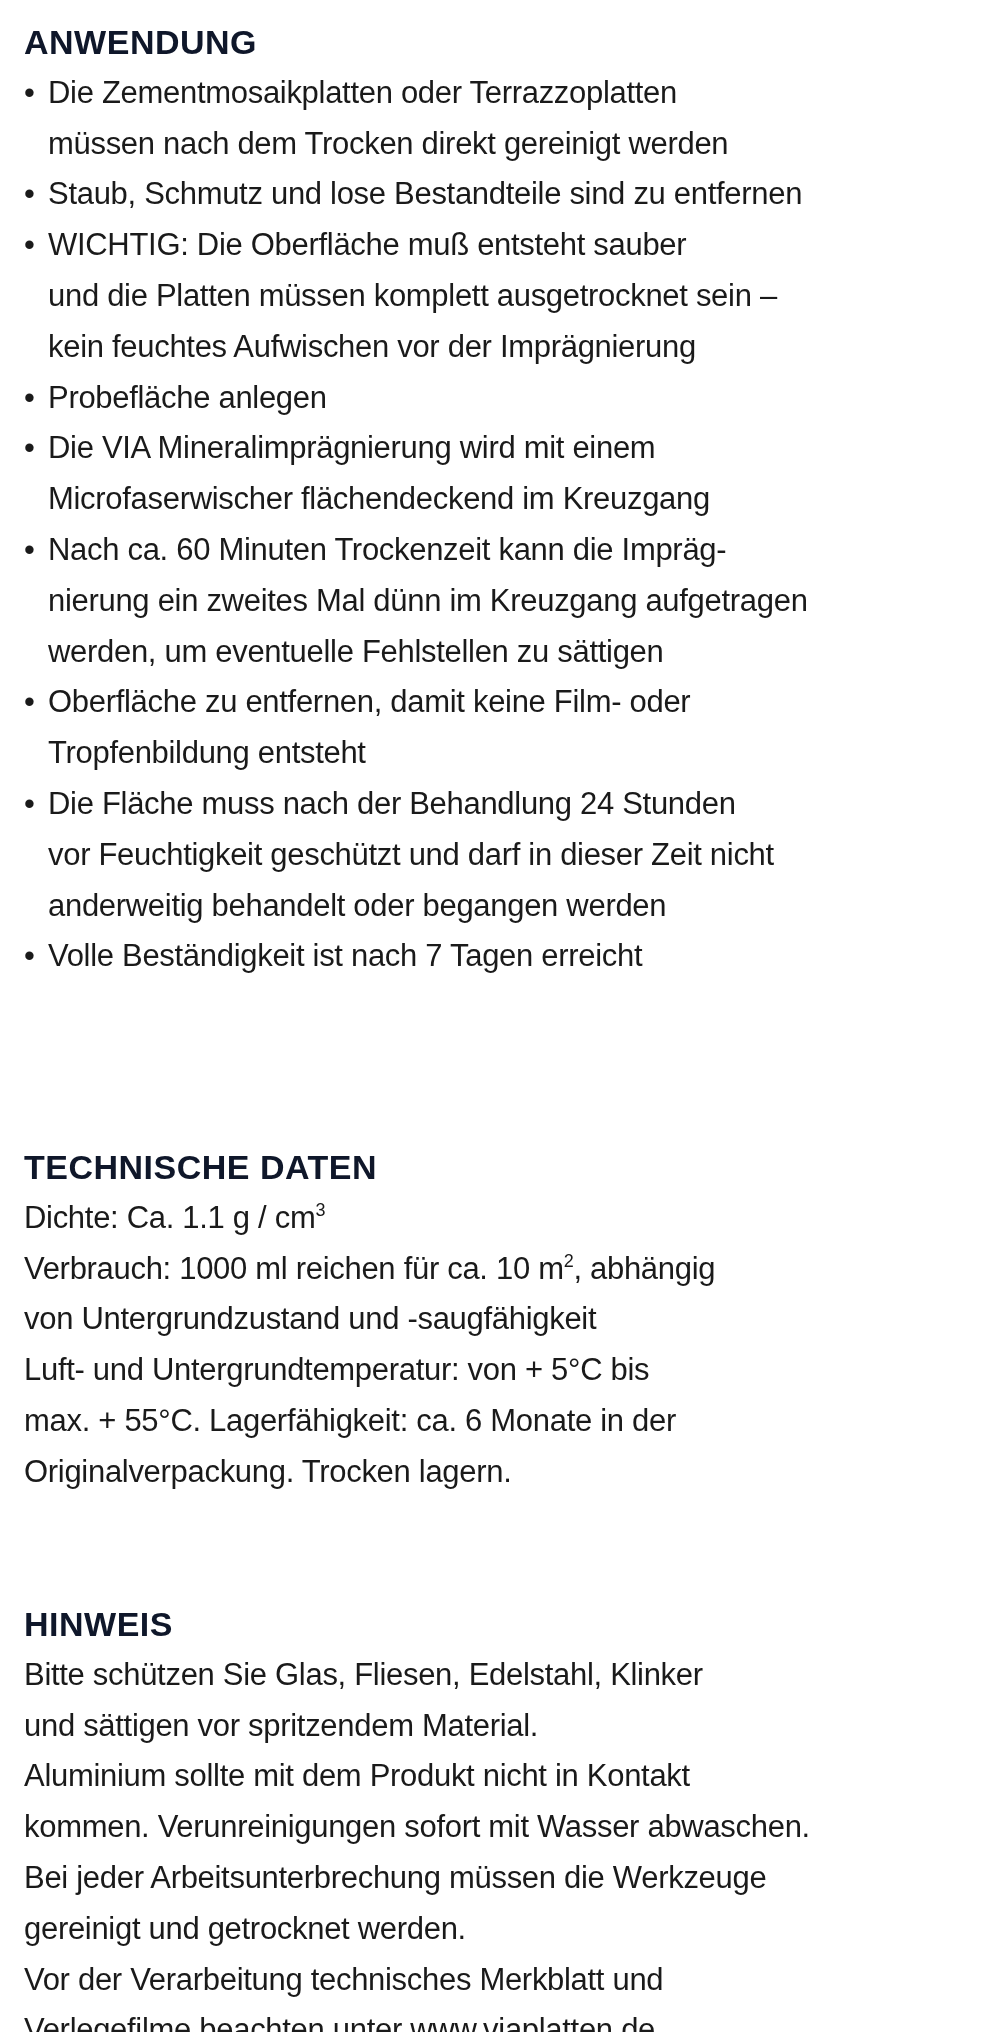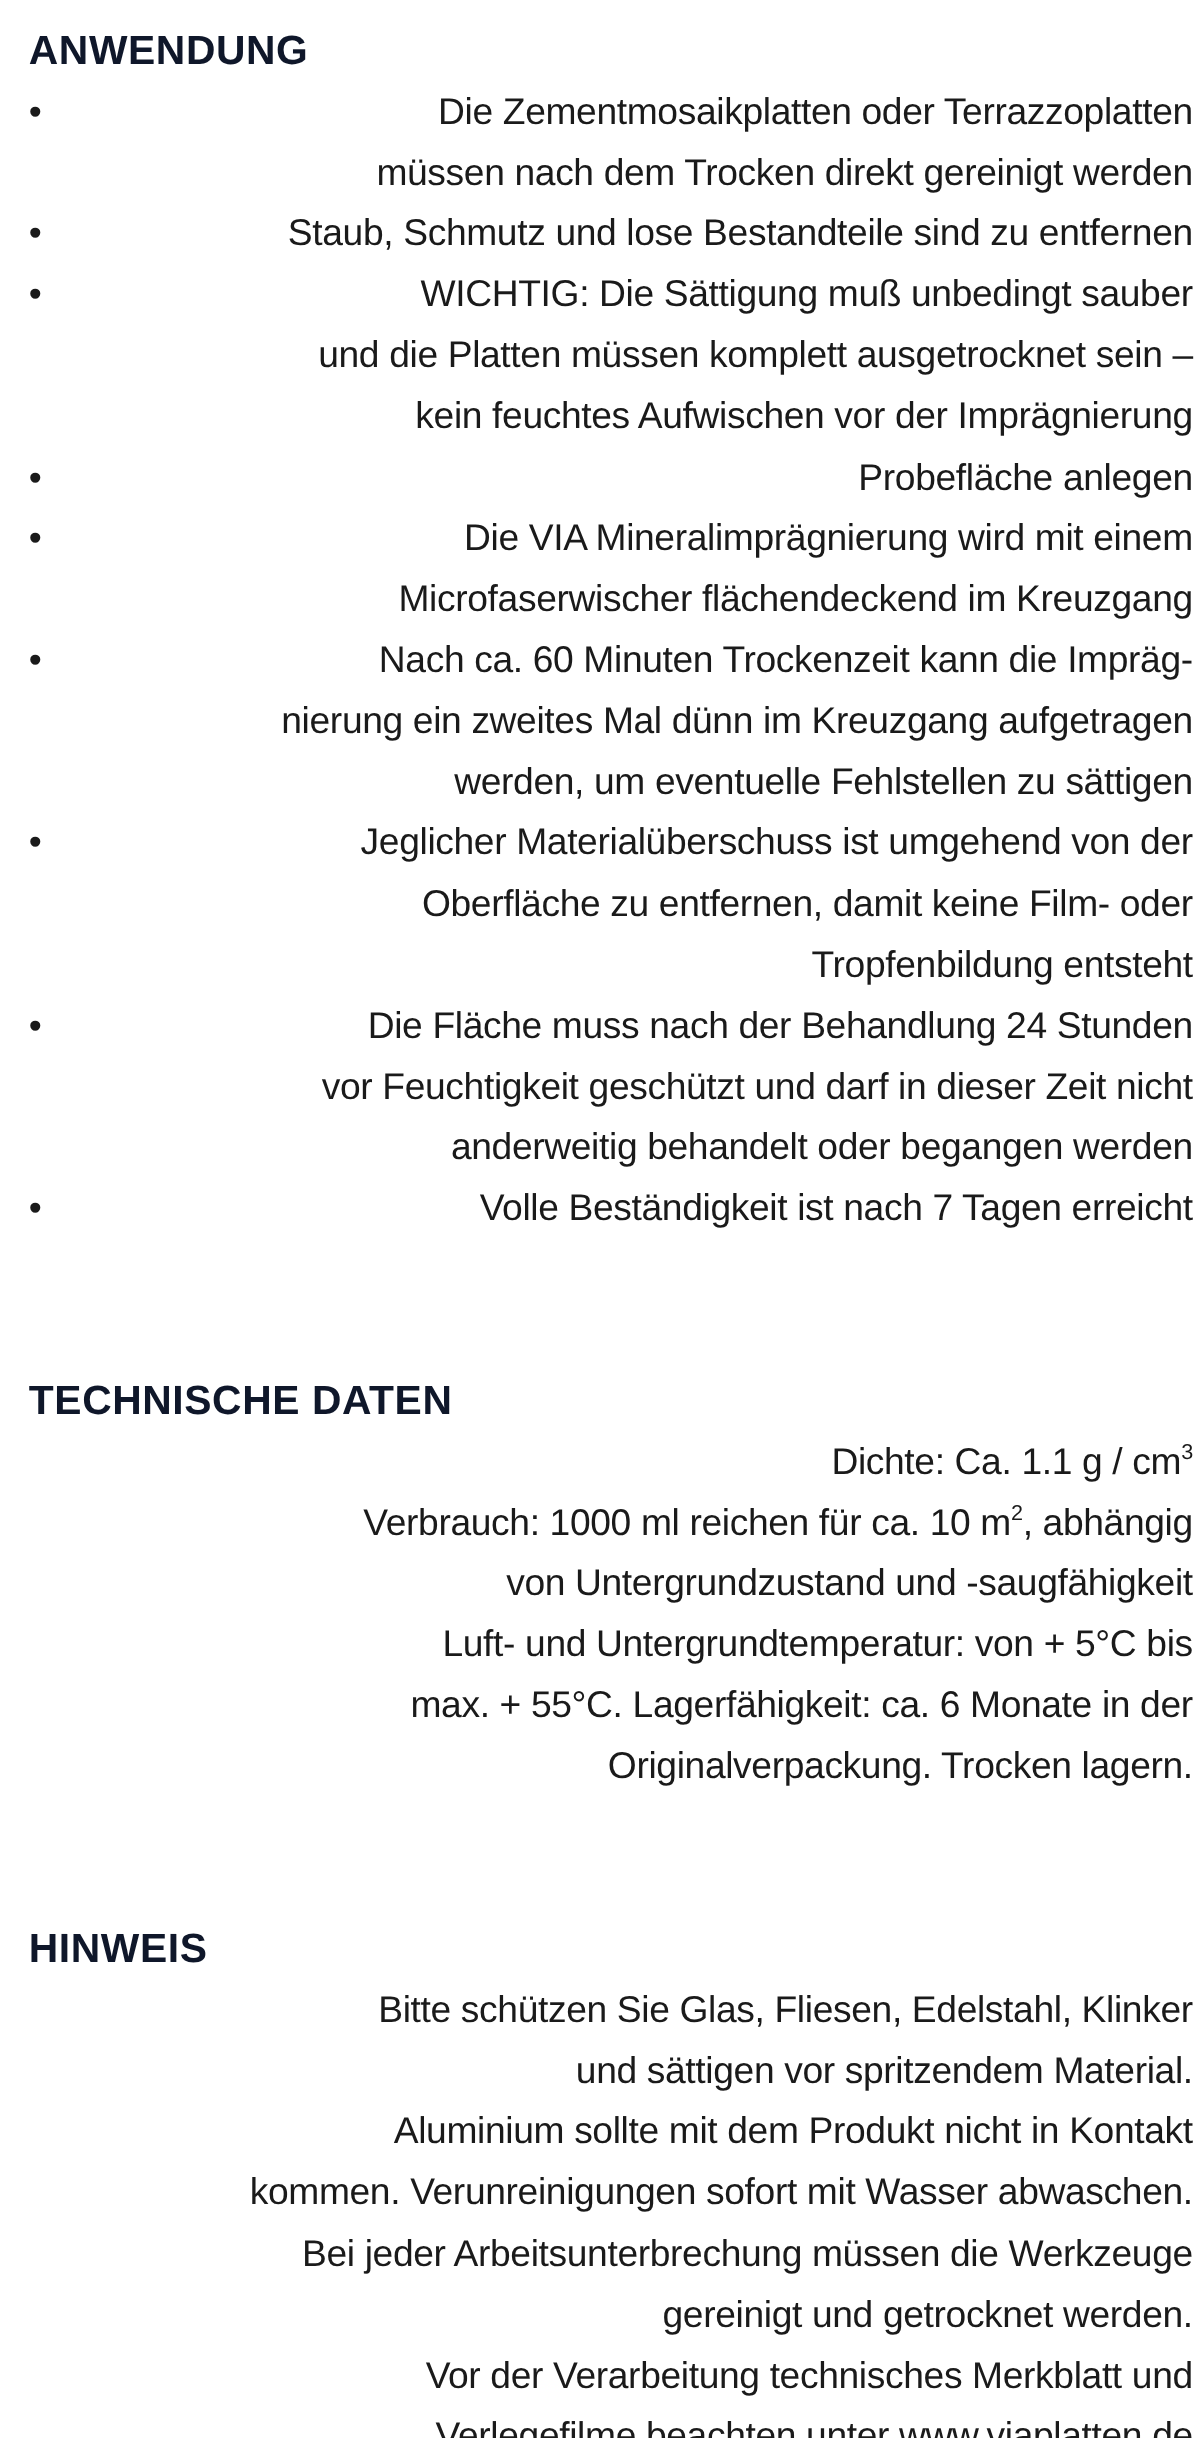--- a/index.html
+++ b/index.html
@@ -34,21 +34,20 @@
     height: 50.8px;
     white-space: nowrap;
     color: #0f172a;
   }
   .line {
     font-size: 31px;
     line-height: 50.8px;
     height: 50.8px;
     white-space: nowrap;
     letter-spacing: -0.3px;
-    text-align: right;
   }
   .bullet-item {
     position: relative;
   }
   .bullet {
     position: absolute;
     left: 0;
     width: 22px;
     font-size: 31px;
     line-height: 50.8px;
@@ -81,21 +80,21 @@
     <div class="bullet-item">
       <span class="bullet">•</span>
       <div class="bullet-lines">
         <div class="line">Staub, Schmutz und lose Bestandteile sind zu entfernen</div>
       </div>
     </div>
 
     <div class="bullet-item">
       <span class="bullet">•</span>
       <div class="bullet-lines">
-        <div class="line">WICHTIG: Die Sättigung muß unbedingt sauber</div>
+        <div class="line">WICHTIG: Die Oberfläche muß entsteht sauber</div>
         <div class="line">und die Platten müssen komplett ausgetrocknet sein –</div>
         <div class="line">kein feuchtes Aufwischen vor der Imprägnierung</div>
       </div>
     </div>
 
     <div class="bullet-item">
       <span class="bullet">•</span>
       <div class="bullet-lines">
         <div class="line">Probefläche anlegen</div>
       </div>
@@ -114,21 +113,20 @@
       <div class="bullet-lines">
         <div class="line">Nach ca. 60 Minuten Trockenzeit kann die Impräg-</div>
         <div class="line">nierung ein zweites Mal dünn im Kreuzgang aufgetragen</div>
         <div class="line">werden, um eventuelle Fehlstellen zu sättigen</div>
       </div>
     </div>
 
     <div class="bullet-item">
       <span class="bullet">•</span>
       <div class="bullet-lines">
-        <div class="line">Jeglicher Materialüberschuss ist umgehend von der</div>
         <div class="line">Oberfläche zu entfernen, damit keine Film- oder</div>
         <div class="line">Tropfenbildung entsteht</div>
       </div>
     </div>
 
     <div class="bullet-item">
       <span class="bullet">•</span>
       <div class="bullet-lines">
         <div class="line">Die Fläche muss nach der Behandlung 24 Stunden</div>
         <div class="line">vor Feuchtigkeit geschützt und darf in dieser Zeit nicht</div>

